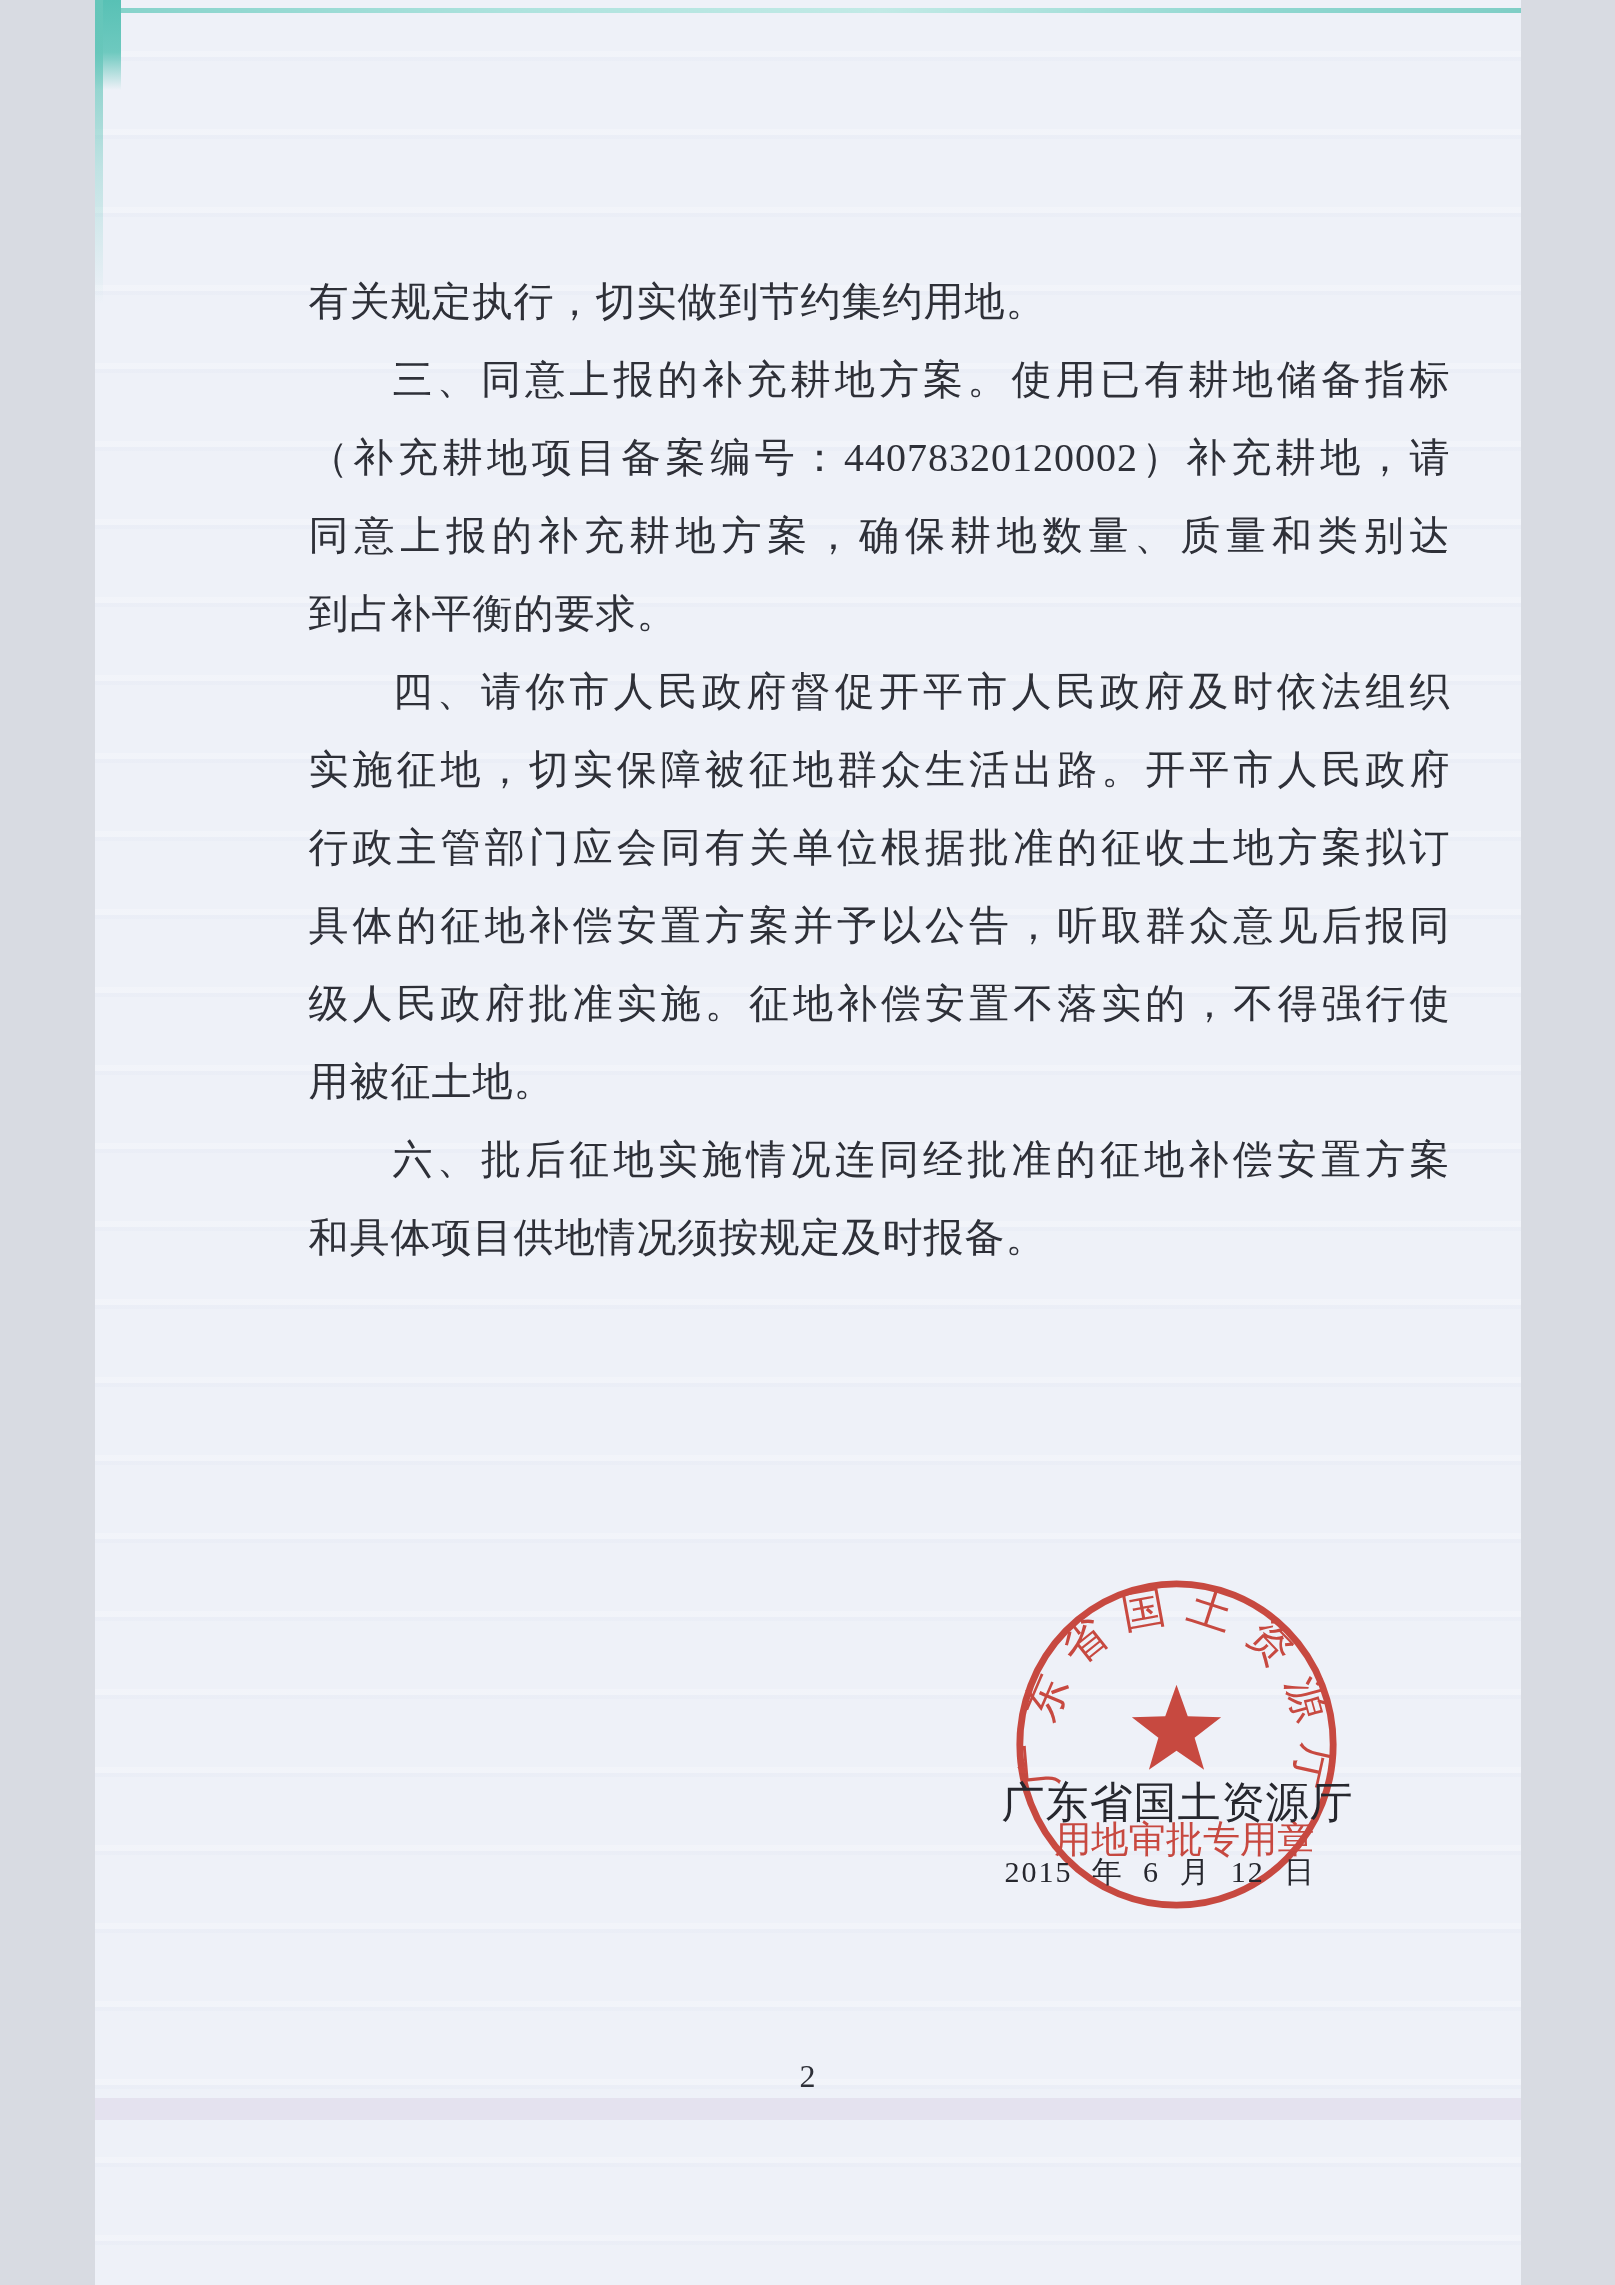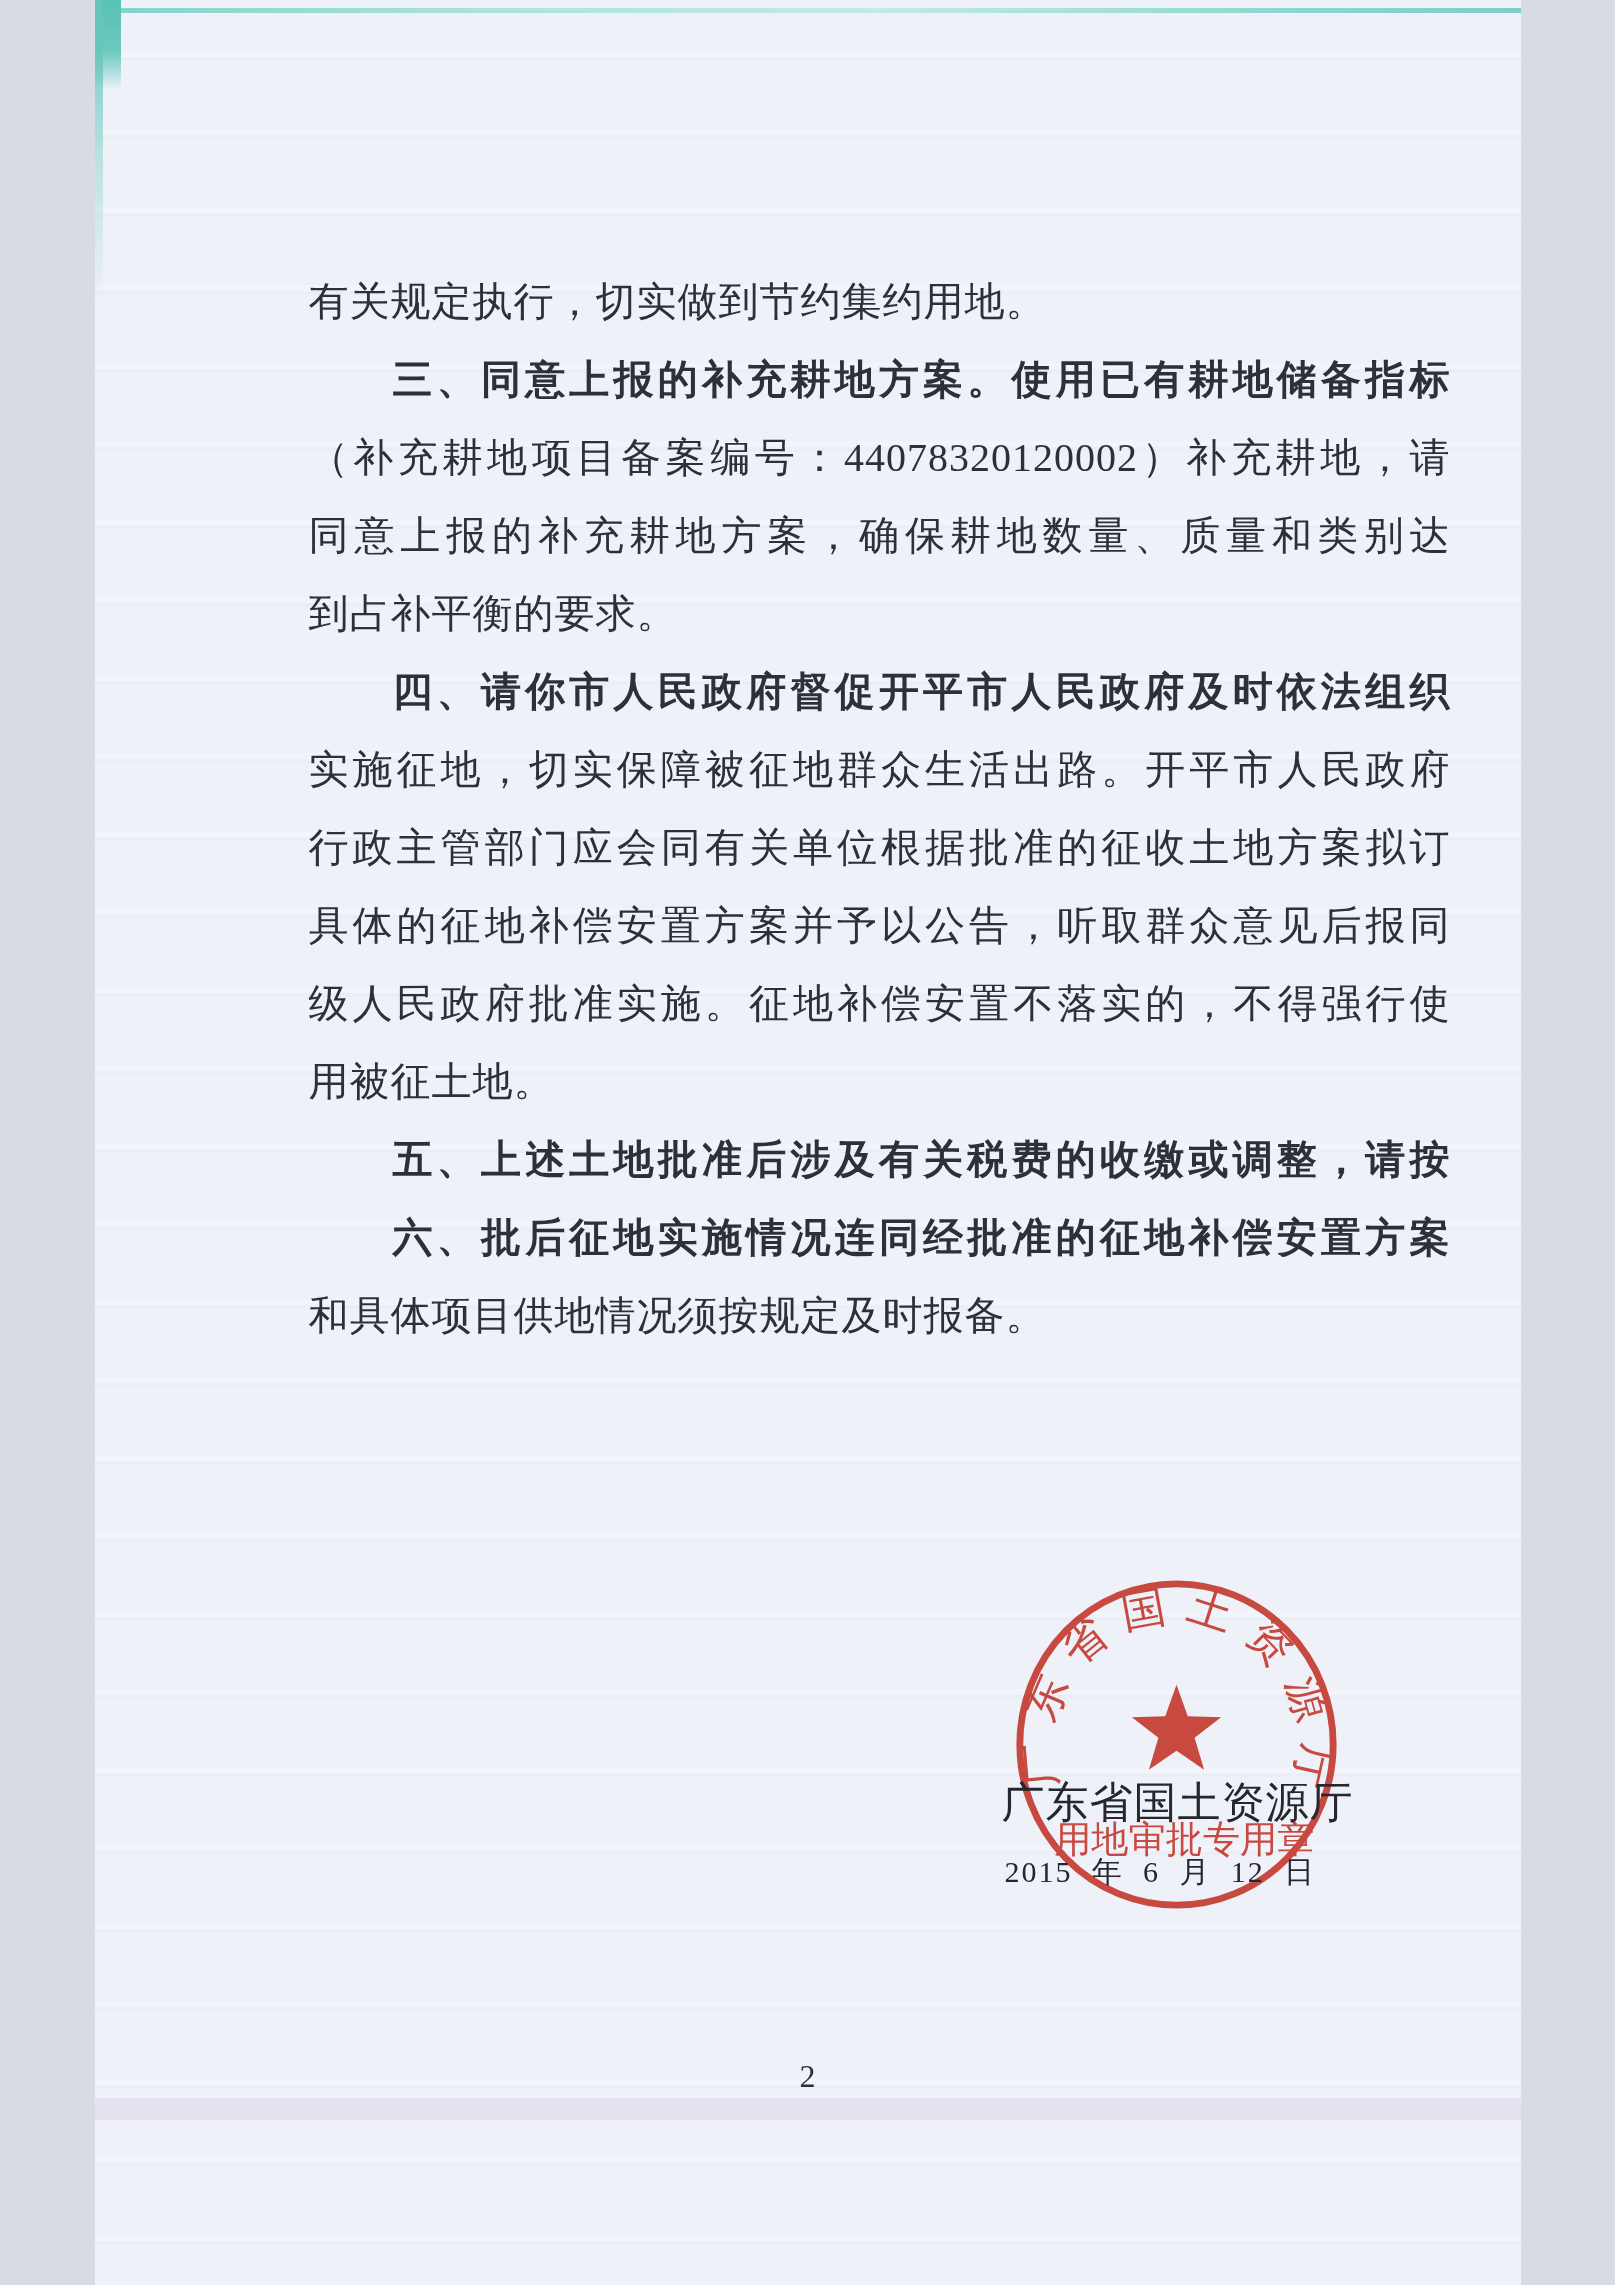--- a/index.html
+++ b/index.html
@@ -45,21 +45,21 @@
     position:absolute; left:0; top:2098px; width:100%; height:21.6px;
     background:rgba(206,186,214,.28);
   }
 
   
   .body-text {
     position:absolute; left:214px; top:263px; width:1142px;
     color:#2e3038; font-size:40px; letter-spacing:1px;
   }
   .line { height:78px; line-height:78px; text-align:justify; text-align-last:justify; }
-  .line.indent { padding-left:84px;font-weight:bold; }
+  .line.indent { padding-left:84px; }
   .line.nojust { text-align:left; text-align-last:auto; }
 
   
   .sig-org {
     position:absolute; left:907px; top:1781px;
     font-size:43px; letter-spacing:1px; color:#26272e; line-height:1;
     white-space:nowrap;
   }
   .sig-date {
     position:absolute; left:910px; top:1857px;
@@ -96,21 +96,20 @@
       <div class="line indent">三、同意上报的补充耕地方案。使用已有耕地储备指标</div>
       <div class="line">（补充耕地项目备案编号：44078320120002）补充耕地，请</div>
       <div class="line">同意上报的补充耕地方案，确保耕地数量、质量和类别达</div>
       <div class="line nojust">到占补平衡的要求。</div>
       <div class="line indent">四、请你市人民政府督促开平市人民政府及时依法组织</div>
       <div class="line">实施征地，切实保障被征地群众生活出路。开平市人民政府</div>
       <div class="line">行政主管部门应会同有关单位根据批准的征收土地方案拟订</div>
       <div class="line">具体的征地补偿安置方案并予以公告，听取群众意见后报同</div>
       <div class="line">级人民政府批准实施。征地补偿安置不落实的，不得强行使</div>
       <div class="line nojust">用被征土地。</div>
-      <div class="line indent">五、上述土地批准后涉及有关税费的收缴或调整，请按</div>
       <div class="line indent">六、批后征地实施情况连同经批准的征地补偿安置方案</div>
       <div class="line nojust">和具体项目供地情况须按规定及时报备。</div>
     </div>
 
   <svg class="seal" viewBox="0 0 336 344" xmlns="http://www.w3.org/2000/svg">
     <defs>
       <path id="sealArc" d="M 49.6 215.1 A 126 126 0 1 1 286.4 215.1" fill="none"></path>
     </defs>
     <ellipse cx="168" cy="172" rx="160" ry="164" fill="none" stroke="#d13428" stroke-width="7"></ellipse>
     <polygon fill="#d13428" points="168,111 179.5,143.2 213.6,144.2 186.5,165.0 196.2,197.8 168,178.5 139.8,197.8 149.5,165.0 122.4,144.2 156.5,143.2"></polygon>

